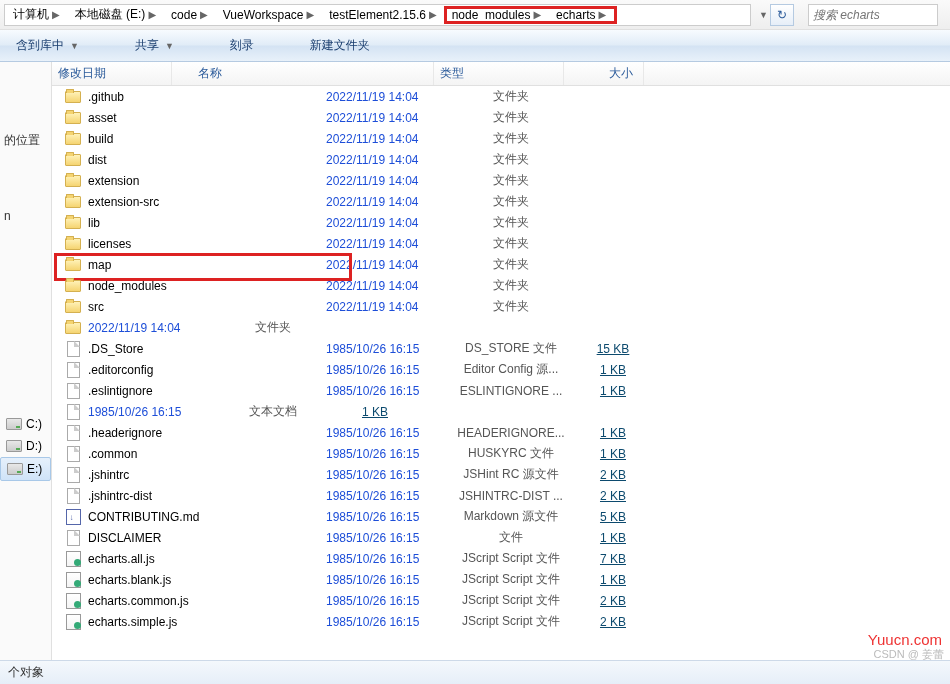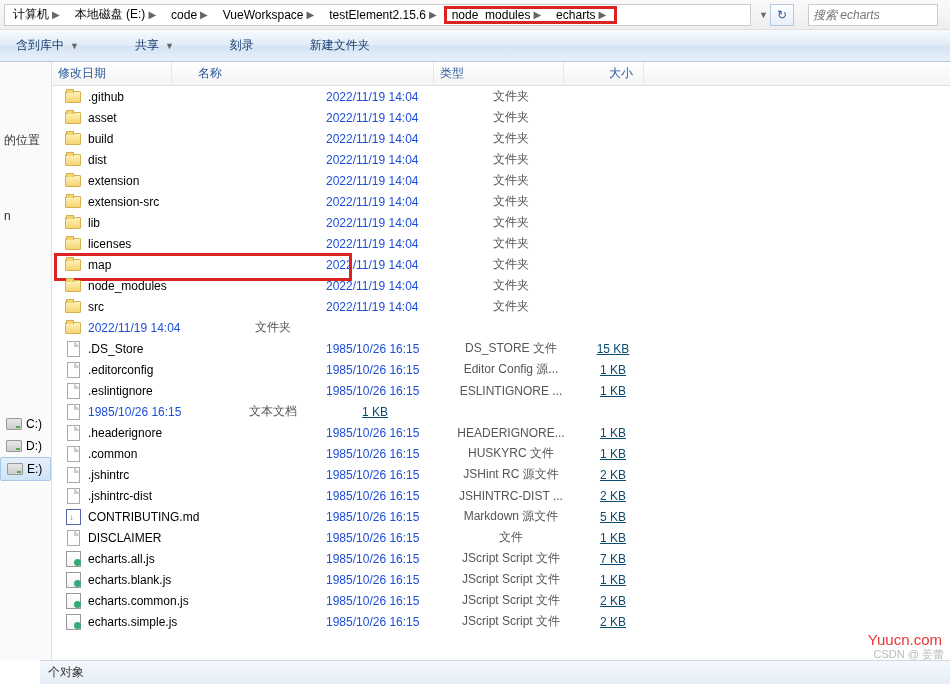--- a/index.html
+++ b/index.html
@@ -47,21 +47,21 @@
 .js-icon::after { content: ""; position: absolute; width: 7px; height: 7px; background: #3a7; border-radius: 50%; bottom: 0; right: -1px; }
 .md-icon { width: 15px; height: 16px; background: #fff; border: 1px solid #56a; position: relative; }
 .md-icon::after { content: "↓"; position: absolute; font-size: 8px; color: #56a; top: 3px; left: 3px; }
 .cell-name { width: 238px; white-space: nowrap; overflow: hidden; }
 .cell-date { width: 120px; color: #1d4ed8; }
 .cell-type { width: 130px; color: #555; white-space: nowrap; overflow: hidden; text-overflow: ellipsis; text-align: center; }
 .cell-size { width: 74px; text-align: center; color: #0c4a6e; text-decoration: underline; }
 
 .row-highlight::after { content: ""; position: absolute; left: 2px; top: -1px; width: 292px; height: 22px; border: 3px solid #d22; pointer-events: none; }
 
-.status-bar { position: absolute; bottom: 0; left: 0; right: 0; height: 24px; background: linear-gradient(#f4f8fc,#e6eef8); border-top: 1px solid #cdd9e8; display: flex; align-items: center; padding: 0 8px; color: #333; margin-left: 40px; }
+.status-bar { position: absolute; bottom: 0; left: 0; right: 0; height: 24px; background: linear-gradient(#f4f8fc,#e6eef8); border-top: 1px solid #cdd9e8; display: flex; align-items: center; padding: 0 8px; color: #333; }
 
 .watermark { position: absolute; bottom: 36px; right: 8px; color: #e33; font-family: Arial; font-size: 15px; font-weight: 500; pointer-events: none; }
 .csdn-mark { position: absolute; bottom: 22px; right: 6px; color: #bbb; font-size: 11px; pointer-events: none; }
 </style>
 </head>
 <body>
 
 <div class="address-bar">
   <div class="breadcrumb">
     <span class="bc-item">

